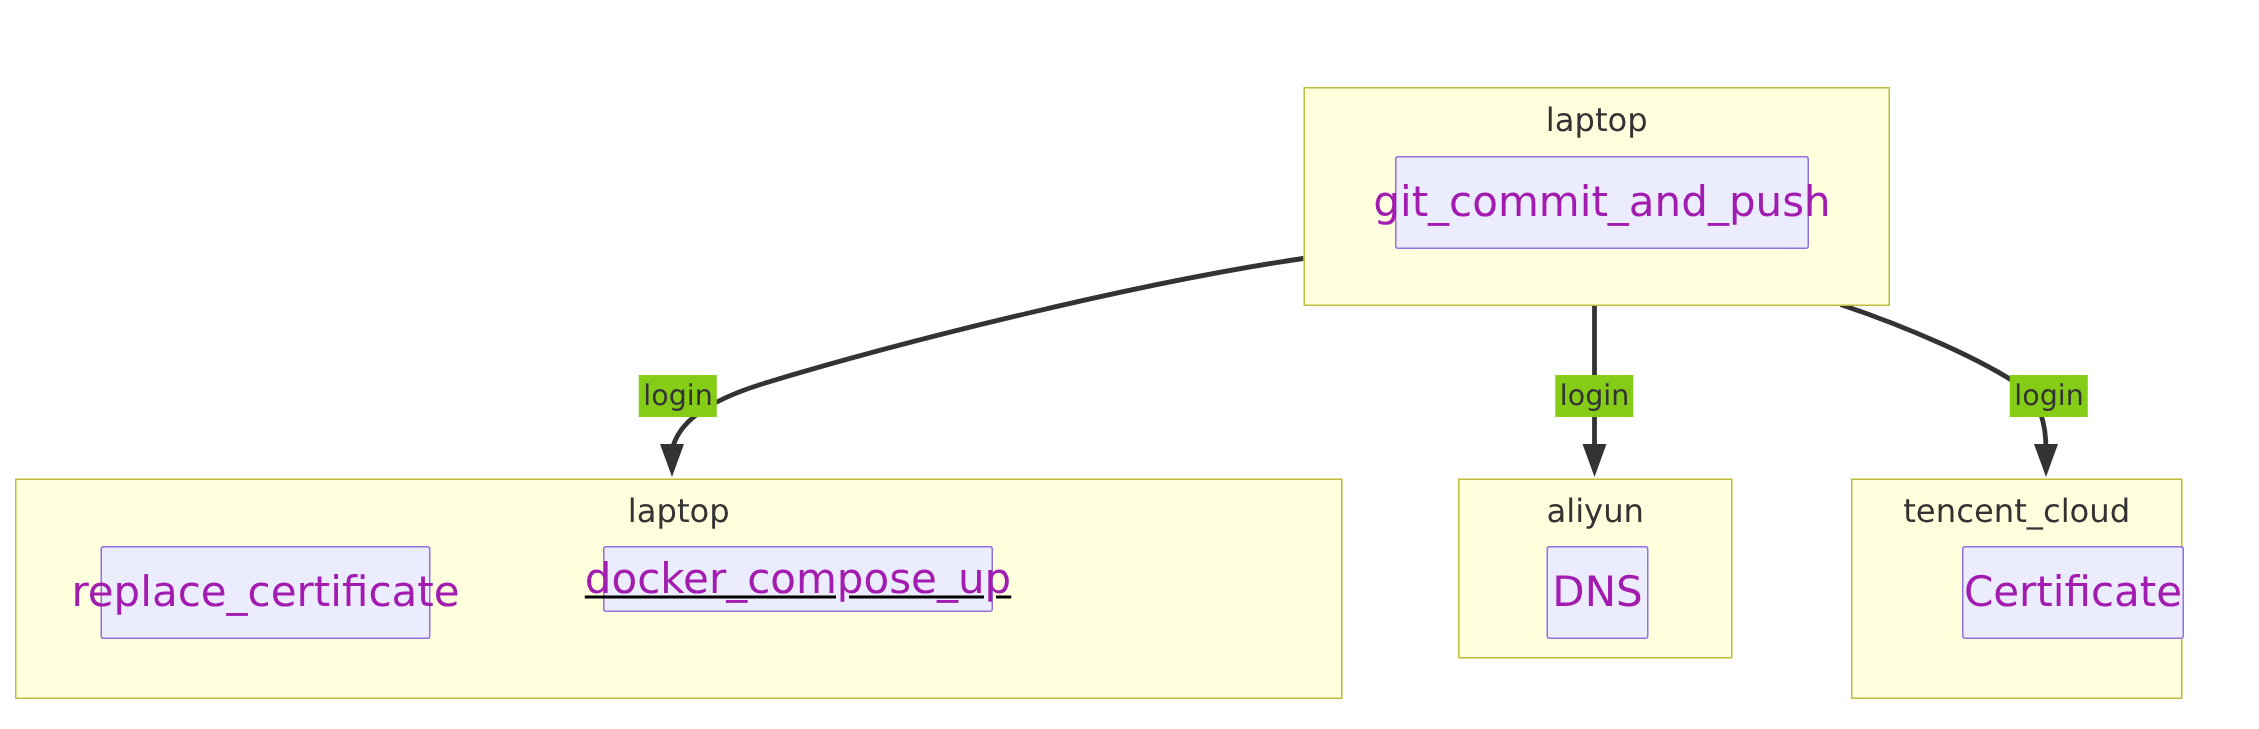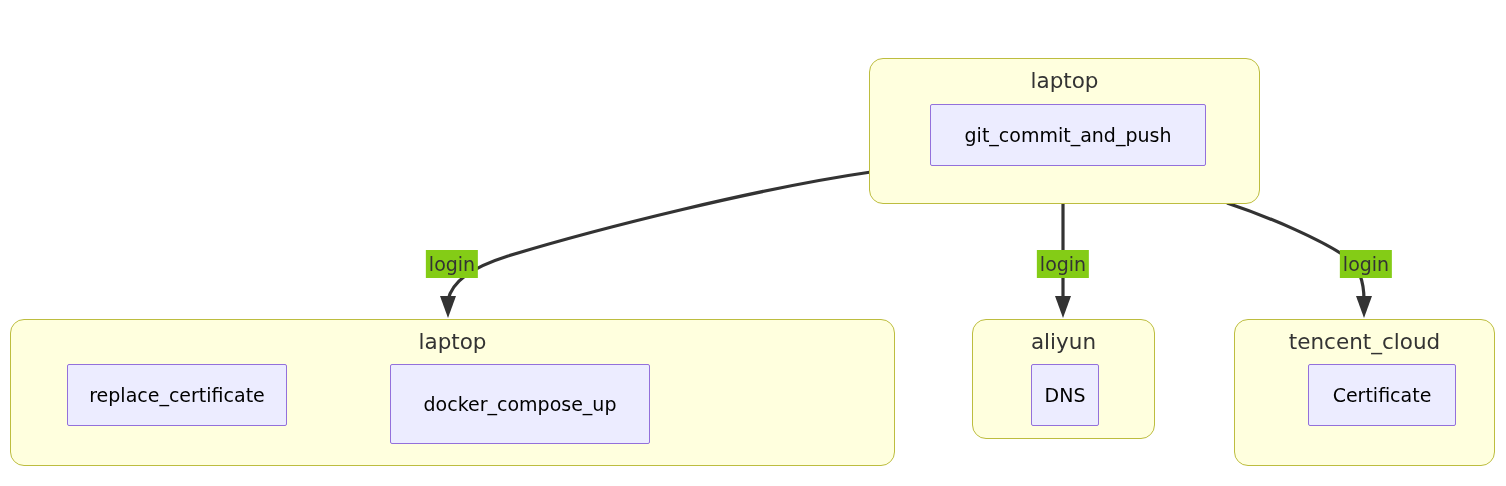--- a/index.html
+++ b/index.html
@@ -15,21 +15,21 @@
     font-family: "DejaVu Sans", "Liberation Sans", sans-serif;
     overflow: hidden;
   }
 
   
   .cluster {
     position: absolute;
     box-sizing: border-box;
     background: #ffffde;
     border: 1.6px solid #bdbd3f;
-    border-radius: 14px;
+    border-radius: 0;
   }
   .cluster-title {
     position: absolute;
     top: 9px;
     left: 0;
     width: 100%;
     text-align: center;
     font-size: 21.5px;
     line-height: 26px;
     color: #333333;
@@ -41,23 +41,23 @@
     position: absolute;
     box-sizing: border-box;
     background: #ececff;
     border: 1.6px solid #9370db;
     border-radius: 2px;
     display: flex;
     align-items: center;
     justify-content: center;
   }
   .node-label {
-    font-size: 19px;
+    font-size: 28px;
     line-height: 26px;
-    color: #000000;
+    color: #a21caf;
     white-space: nowrap;
   }
 
   
   #edges {
     position: absolute;
     left: 0;
     top: 0;
     width: 1506px;
     height: 486px;
@@ -113,33 +113,33 @@
     <div class="node" style="left:60px; top:45px; width:276px; height:62px;">
       <span class="node-label">git_commit_and_push</span>
     </div>
   </div>
 
   <div class="cluster" style="left:10px; top:319px; width:885px; height:147px;">
     <div class="cluster-title">laptop</div>
     <div class="node" style="left:56px; top:44px; width:220px; height:62px;">
       <span class="node-label">replace_certificate</span>
     </div>
-    <div class="node" style="left:379px; top:44px; width:260px; height:80px;">
+    <div class="node" style="left:391px; top:44px; width:260px; height:44px;text-decoration:underline;">
       <span class="node-label">docker_compose_up</span>
     </div>
   </div>
 
   <div class="cluster" style="left:972px; top:319px; width:183px; height:120px;">
     <div class="cluster-title">aliyun</div>
     <div class="node" style="left:58px; top:44px; width:68px; height:62px;">
       <span class="node-label">DNS</span>
     </div>
   </div>
 
-  <div class="cluster" style="left:1234px; top:319px; width:261px; height:147px;">
+  <div class="cluster" style="left:1234px; top:319px; width:221px; height:147px;">
     <div class="cluster-title">tencent_cloud</div>
     <div class="node" style="left:73px; top:44px; width:148px; height:62px;">
       <span class="node-label">Certificate</span>
     </div>
   </div>
 
   <div class="edge-label" style="left:452px; top:264px;">login</div>
   <div class="edge-label" style="left:1063px; top:264px;">login</div>
   <div class="edge-label" style="left:1366px; top:264px;">login</div>
 

